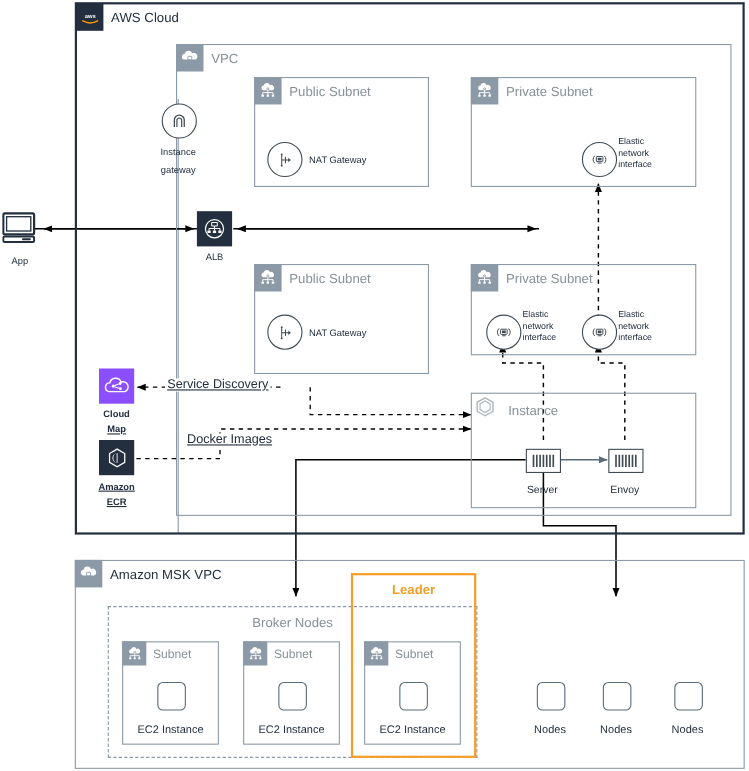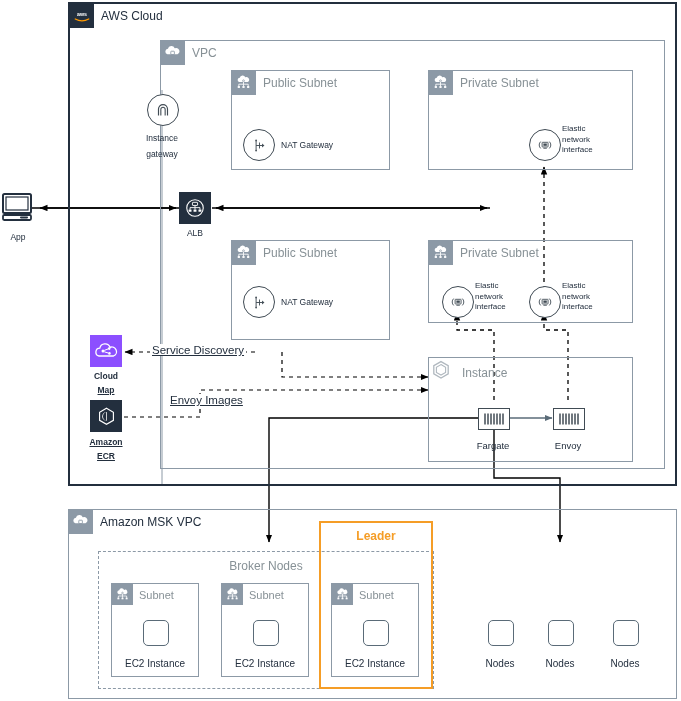--- a/index.html
+++ b/index.html
@@ -353,21 +353,21 @@
           <line x1="5" y1="1.5" x2="5" y2="12.5"></line>
           <line x1="8" y1="1.5" x2="8" y2="12.5"></line>
           <line x1="11" y1="1.5" x2="11" y2="12.5"></line>
           <line x1="14" y1="1.5" x2="14" y2="12.5"></line>
           <line x1="17" y1="1.5" x2="17" y2="12.5"></line>
           <line x1="20" y1="1.5" x2="20" y2="12.5"></line>
         </g>
       </svg>
     </div>
   </div>
-  <div class="task-label" style="left:463px; top:440px; width:60px;">Fargate</div>
+  <div class="task-label" style="left:463px; top:440px; width:60px;">Server</div>
 
   <div class="res" style="left:553px; top:408px;">
     <div class="task-box">
       <svg width="22" height="14" viewBox="0 0 22 14">
         <g stroke="#404b54" stroke-width="1.5">
           <line x1="2" y1="1.5" x2="2" y2="12.5"></line>
           <line x1="5" y1="1.5" x2="5" y2="12.5"></line>
           <line x1="8" y1="1.5" x2="8" y2="12.5"></line>
           <line x1="11" y1="1.5" x2="11" y2="12.5"></line>
           <line x1="14" y1="1.5" x2="14" y2="12.5"></line>
@@ -434,21 +434,21 @@
       <path d="M12,7.4 a3.6,3.6 0 0 0 0,9 a4.6,4.6 0 0 1 0,-9 z" fill="#fff"></path>
       <path d="M12,7.4 L12,16.4" stroke="#fff" stroke-width="0.8"></path>
     </svg>
   </div>
   <div class="res-label" style="left:70px; top:437px; width:72px;text-decoration:underline;">
     <div>Amazon</div>
     <div style="margin-top:3px;">ECR</div>
   </div>
 
   <div class="edge-label" style="left:150px; top:344px;">Service Discovery</div>
-  <div class="edge-label" style="left:168px; top:394px;">Envoy Images</div>
+  <div class="edge-label" style="left:168px; top:394px;">Docker Images</div>
 
   <div class="grp grp-vpc" style="left:68px; top:509px; width:609px; height:190px;">
     <div class="chip chip-grey">
       <svg width="17" height="17" viewBox="0 0 20 20">
         <path d="M4,12 a3.2,3.2 0 0 1 0.6,-6.3 a4.2,4.2 0 0 1 8,-0.6 a3.4,3.4 0 0 1 3.3,6.9 z" fill="#fff"></path>
         <rect x="8" y="8.5" width="4.2" height="4" rx="0.6" fill="none" stroke="#8c99a6" stroke-width="1"></rect>
       </svg>
     </div>
     <div class="grp-title title-dark" style="color:#232f3e;">Amazon MSK VPC</div>
   </div>

